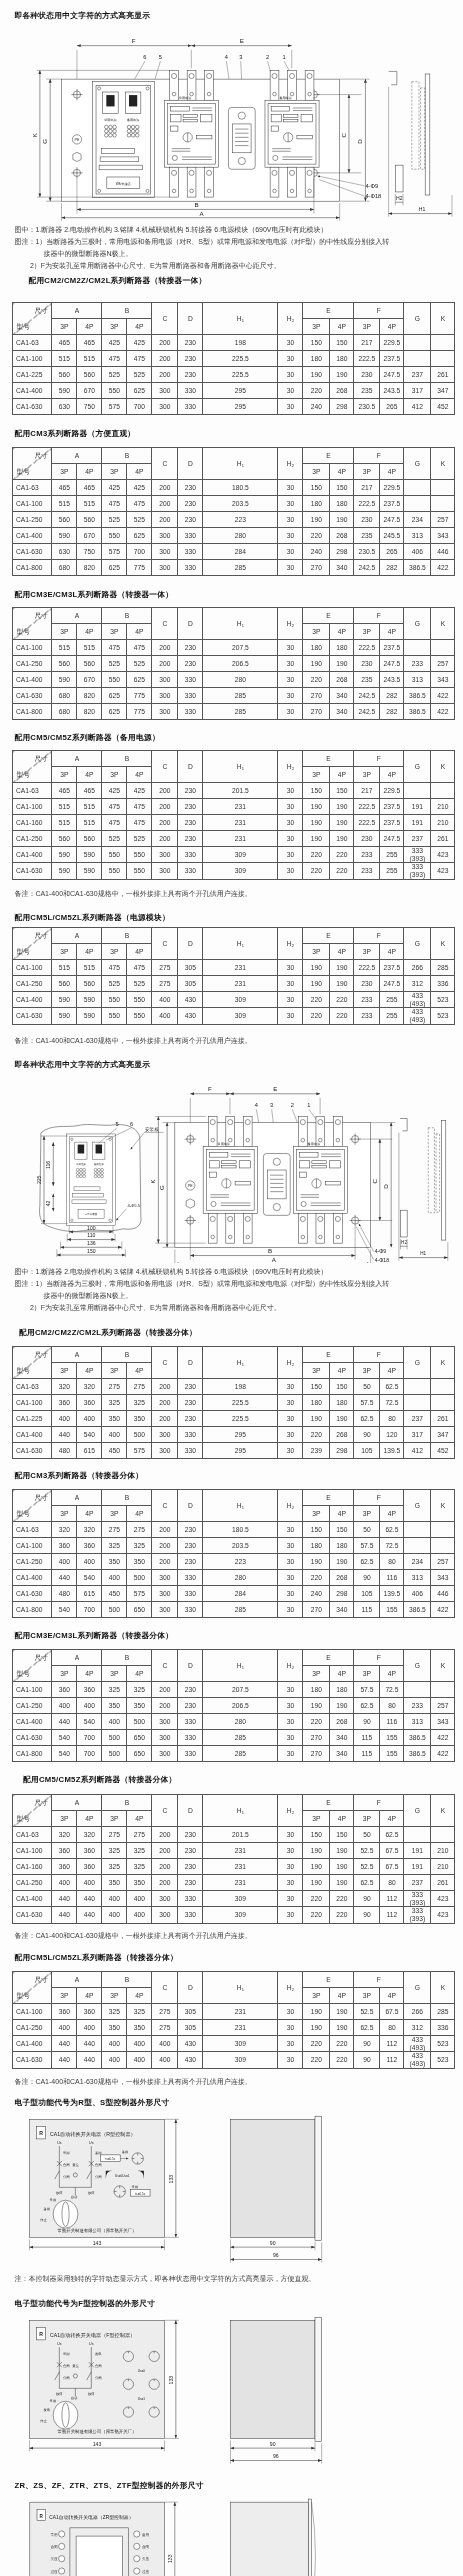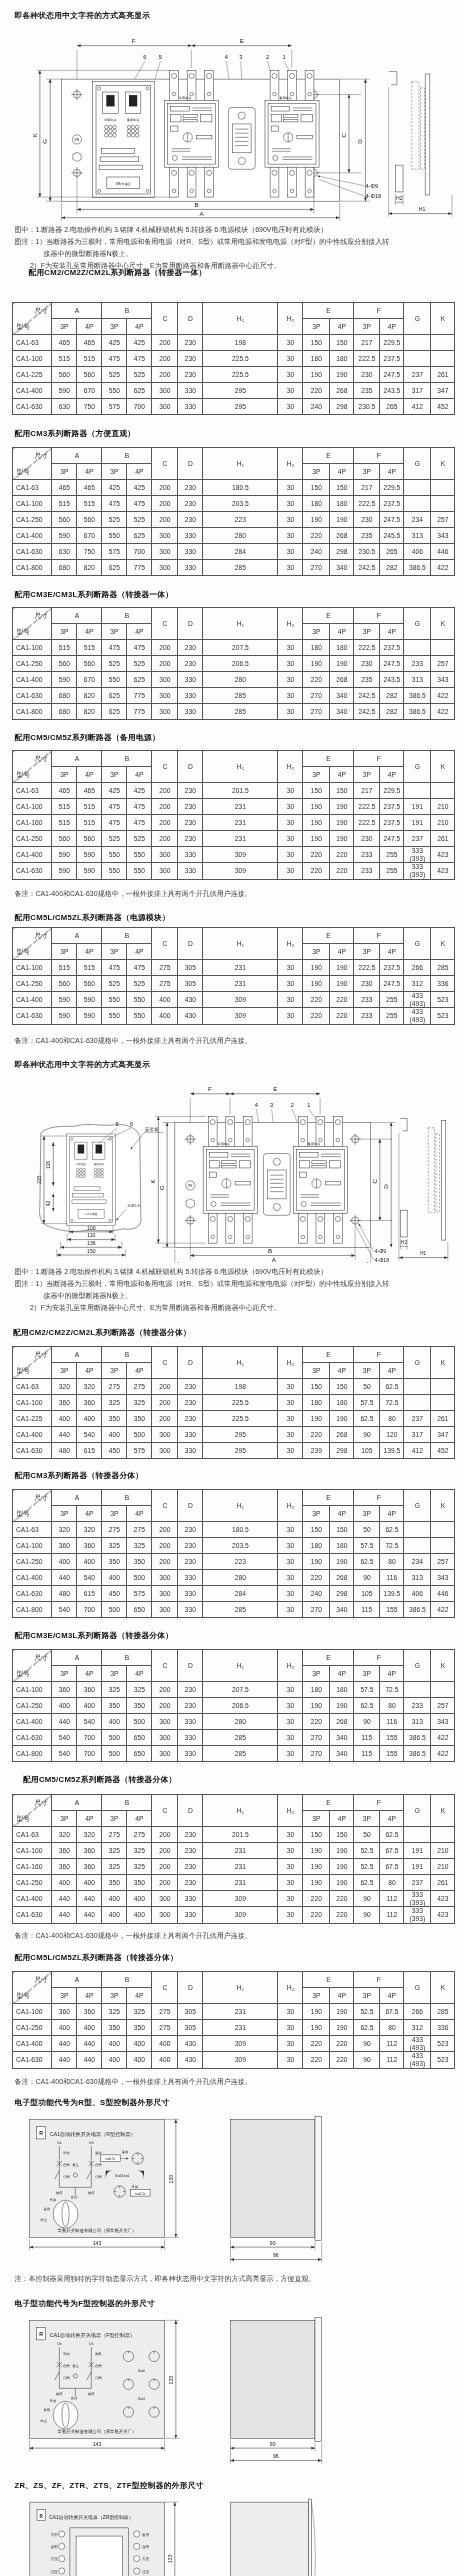--- a/index.html
+++ b/index.html
@@ -221,21 +221,21 @@
     </g>
   </svg>
 
   <div class="abs notes" style="left:14.4px;top:224px;width:438px;">
     <div class="note-line">图中：1.断路器 2.电动操作机构 3.铭牌 4.机械联锁机构 5.转接器 6.电源模块（690V电压时有此模块）</div>
     <div class="note-line">图注：1）当断路器为三极时，常用电源和备用电源（对R、S型）或常用电源和发电电源（对F型）的中性线应分别接入转</div>
     <div class="note-line" style="padding-left:29px;">接器中的微型断路器N极上。</div>
     <div class="note-line" style="padding-left:15.5px;">2）F为安装孔至常用断路器中心尺寸、E为常用断路器和备用断路器中心距尺寸。</div>
   </div>
 
-  <div class="abs sec-title" style="left:14.4px;top:268px;padding-left:14px;">配用CM2/CM2Z/CM2L系列断路器（转接器一体）</div>
+  <div class="abs sec-title" style="left:14.4px;top:276px;padding-left:14px;">配用CM2/CM2Z/CM2L系列断路器（转接器一体）</div>
   <table class="abs dim-table" style="left:12.4px;top:302px;">
       <colgroup>
         <col style="width: 39px;">
         <col style="width: 25px;">
         <col style="width: 25px;">
         <col style="width: 25px;">
         <col style="width: 25px;">
         <col style="width: 26px;">
         <col style="width: 25px;">
         <col style="width: 75px;">
@@ -1039,21 +1039,21 @@
     </g>
   </svg>
 
   <div class="abs notes" style="left:14.4px;top:1266px;width:438px;">
     <div class="note-line">图中：1.断路器 2.电动操作机构 3.铭牌 4.机械联锁机构 5.转接器 6.电源模块（690V电压时有此模块）</div>
     <div class="note-line">图注：1）当断路器为三极时，常用电源和备用电源（对R、S型）或常用电源和发电电源（对F型）的中性线应分别接入转</div>
     <div class="note-line" style="padding-left:29px;">接器中的微型断路器N极上。</div>
     <div class="note-line" style="padding-left:15.5px;">2）F为安装孔至常用断路器中心尺寸、E为常用断路器和备用断路器中心距尺寸。</div>
   </div>
 
-  <div class="abs sec-title" style="left:13px;top:1328px;">配用CM2/CM2Z/CM2L系列断路器（转接器分体）</div>
+  <div class="abs sec-title" style="left:19px;top:1328px;">配用CM2/CM2Z/CM2L系列断路器（转接器分体）</div>
   <table class="abs dim-table" style="left:12.4px;top:1346px;">
       <colgroup>
         <col style="width: 39px;">
         <col style="width: 25px;">
         <col style="width: 25px;">
         <col style="width: 25px;">
         <col style="width: 25px;">
         <col style="width: 26px;">
         <col style="width: 25px;">
         <col style="width: 75px;">

